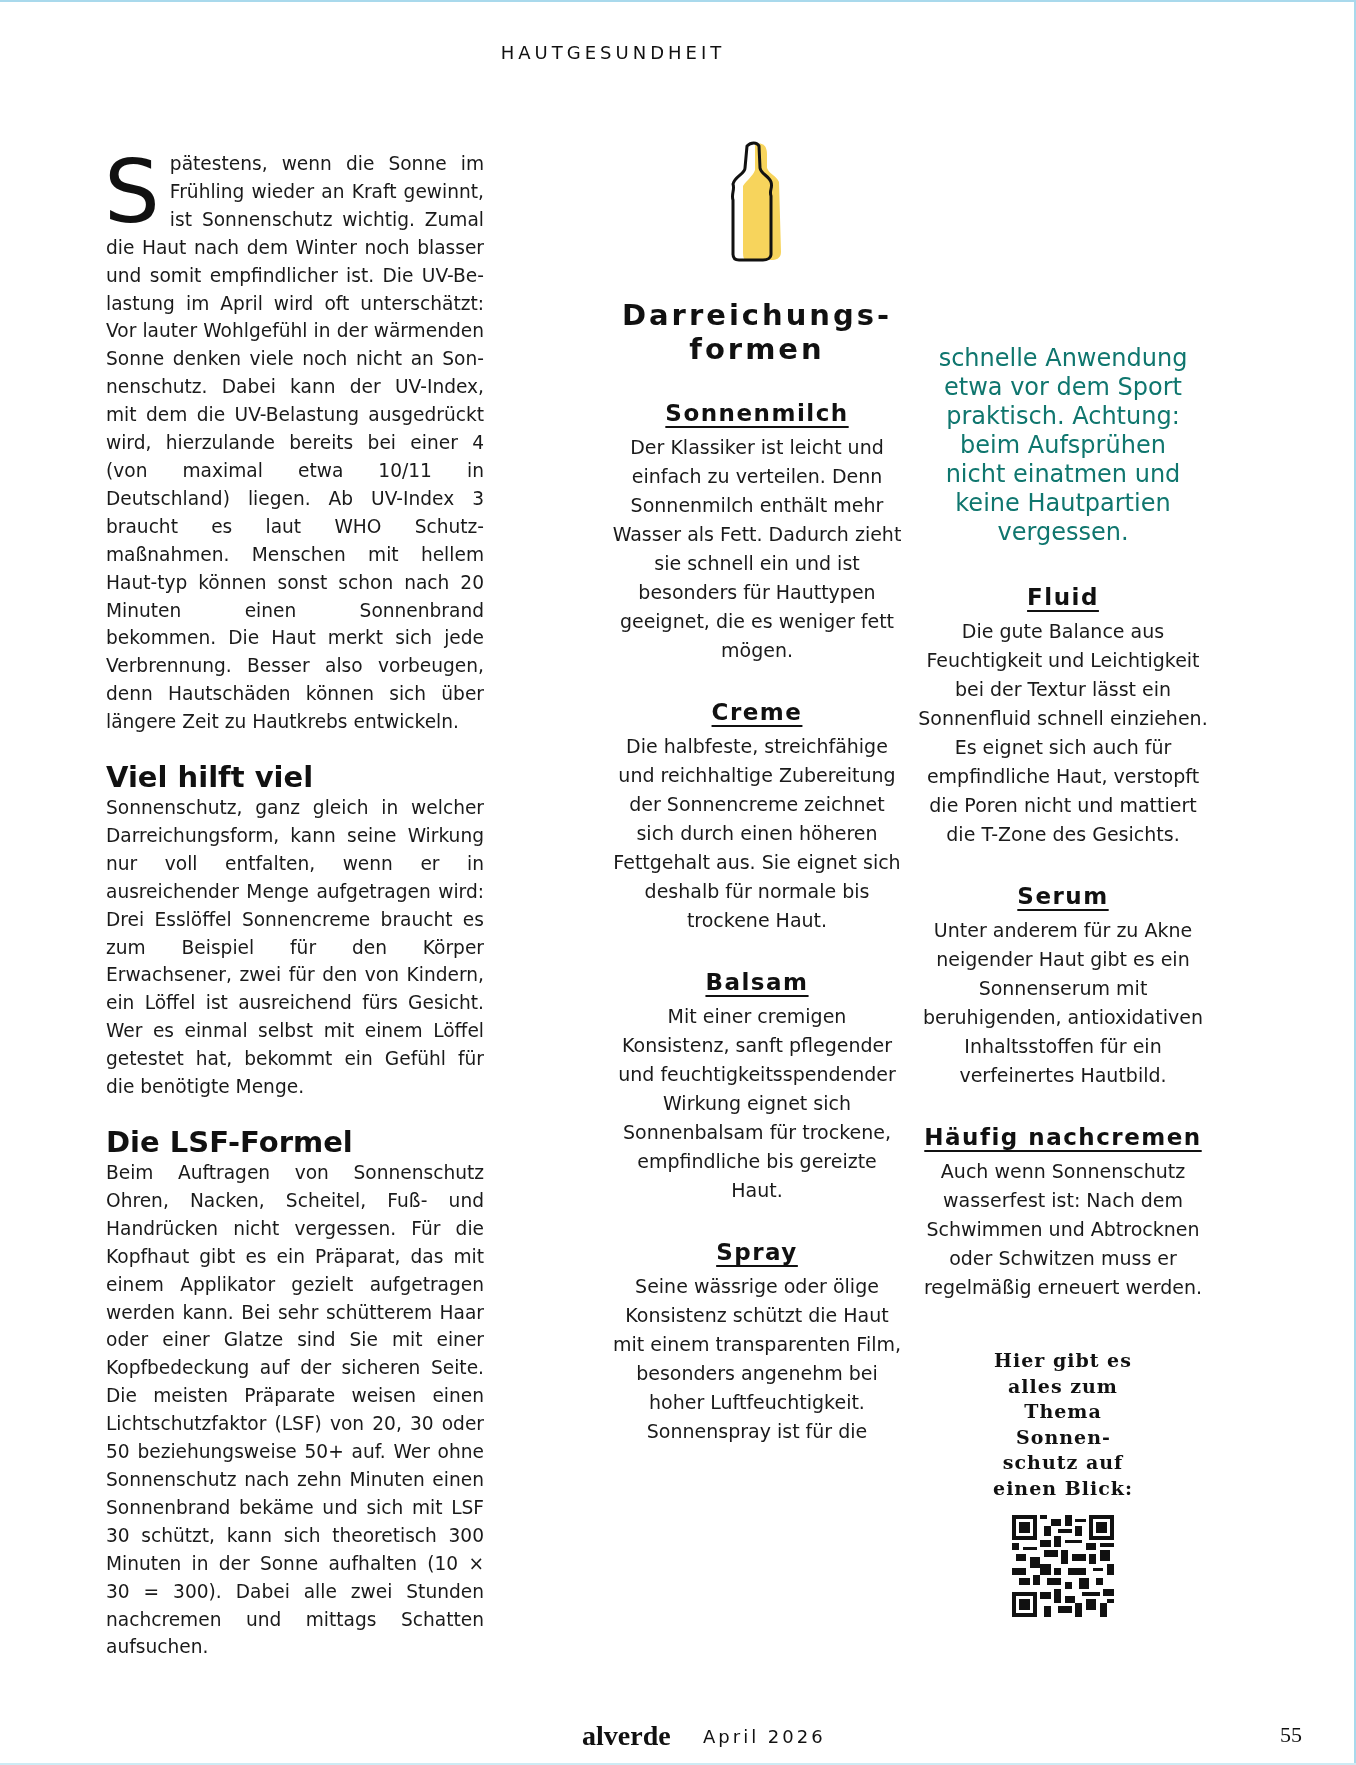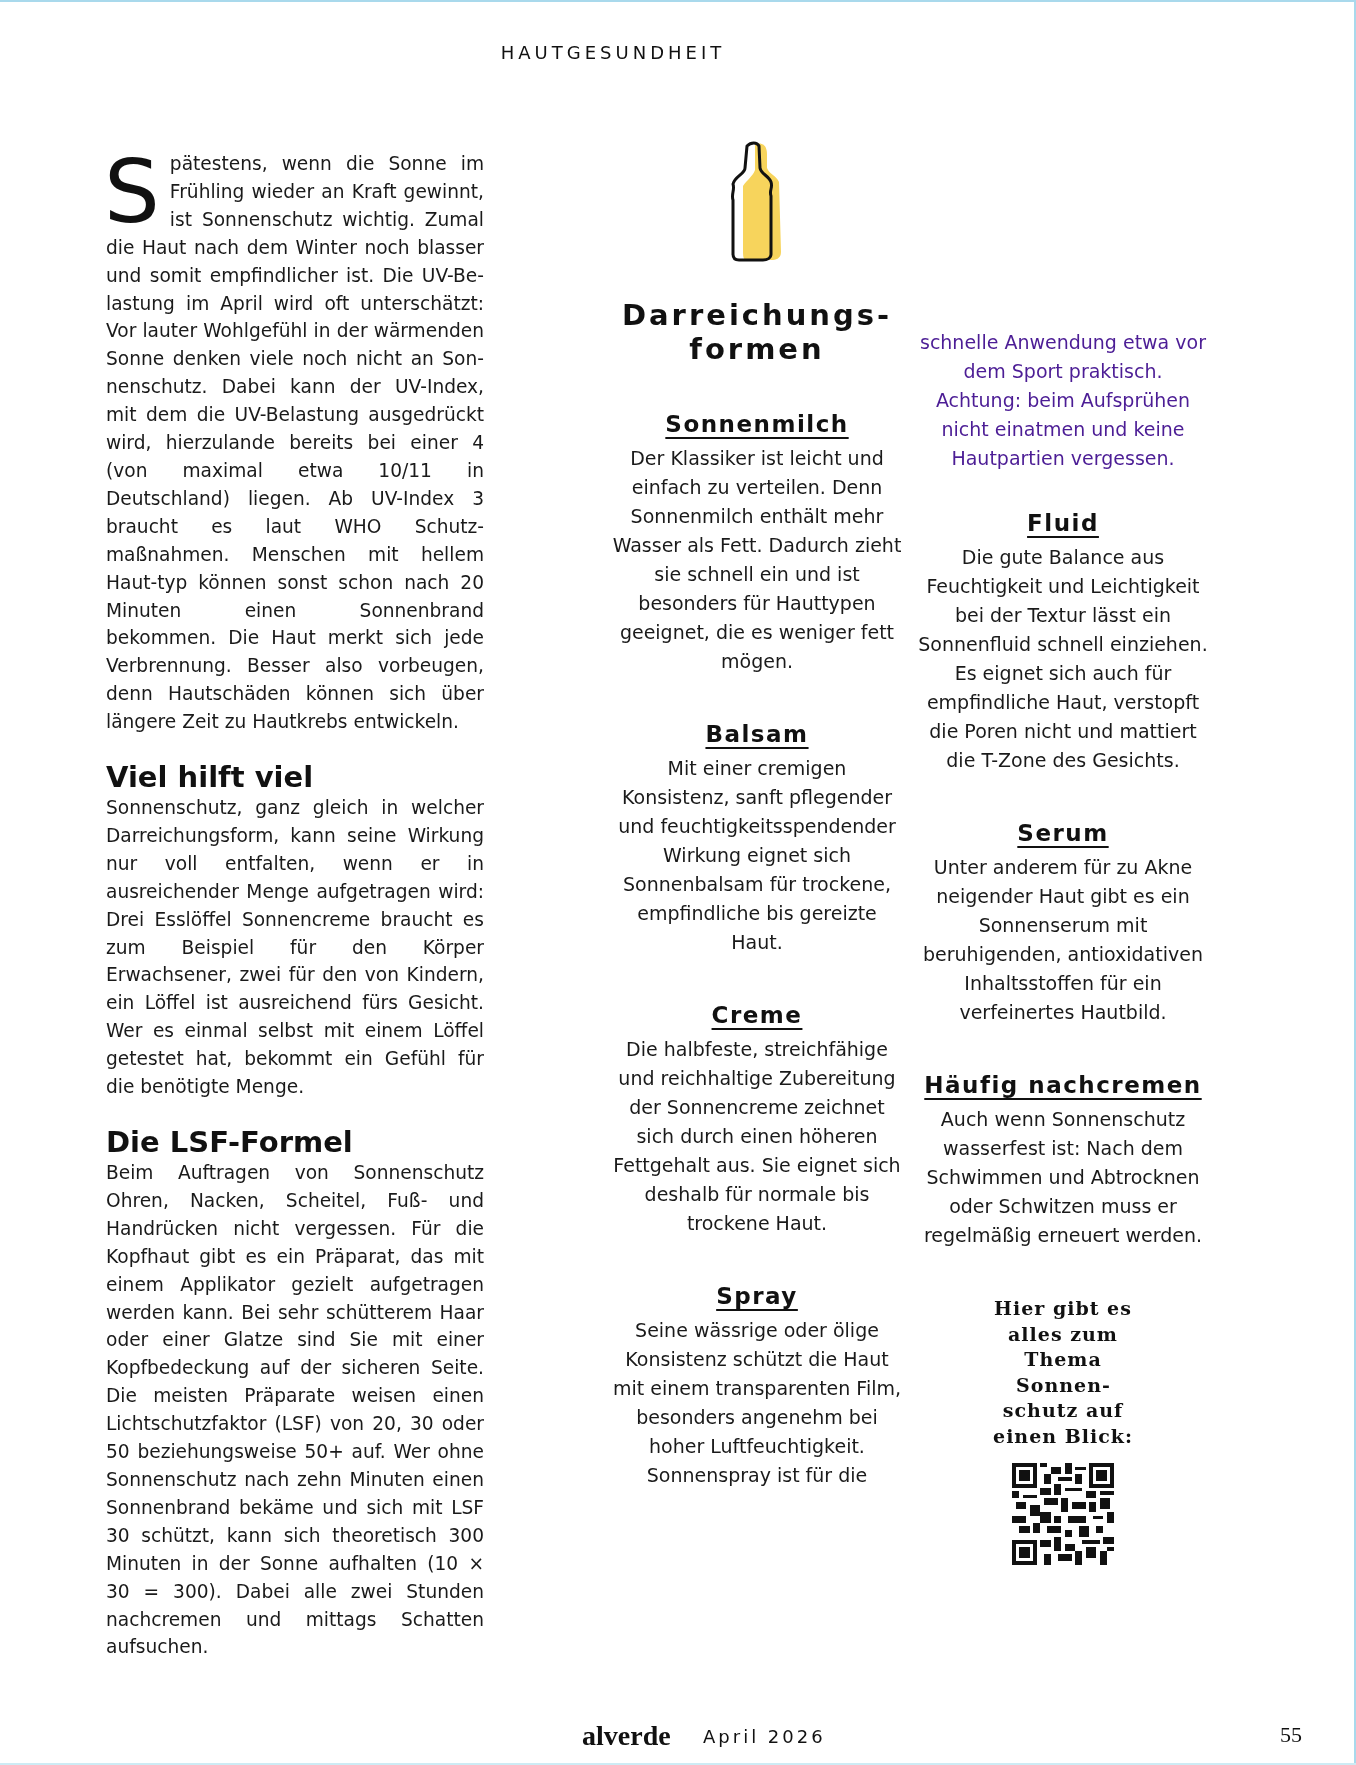--- a/index.html
+++ b/index.html
@@ -35,30 +35,30 @@
   .col-mid { position: absolute; left: 612px; top: 140px; width: 290px; text-align: center; }
   .bottle { display: block; margin: 0 auto; width: 56px; height: 122px; }
   .mid-title {
     margin: 36px 0 0 0; font-size: 29px; font-weight: 700; letter-spacing: 3px;
     line-height: 34px; text-underline-offset: 5px; text-decoration-thickness: 2px;
   }
   .mid-sub {
     margin: 20px 0 0 0; font-size: 22px; font-weight: 700; line-height: 25px; letter-spacing: 1px;
   }
 
-  .section { margin-top: 44px; }
+  .section { margin-top: 33px; }
   .section h3 {
     margin: 0 0 6px 0; font-size: 23px; font-weight: 700; letter-spacing: 1.5px; line-height: 28px;
     text-decoration: underline; text-underline-offset: 5px; text-decoration-thickness: 2px;
   }
   .section p { margin: 0; font-size: 19px; line-height: 29px; color: #1a1a1a; }
 
   
   .col-right { position: absolute; left: 918px; top: 328px; width: 290px; text-align: center; }
-  .col-right p.cont { margin: 0; font-size: 19px; line-height: 29px; color: #4c1d95; }
+  .col-right p.cont { margin: 16px; font-size: 24px; line-height: 29px; color: #0f766e; }
   .col-right .section:first-of-type { margin-top: 36px; }
 
   .qr-block { margin-top: 46px; }
   .qr-text {
     font-family: "DejaVu Serif", "Liberation Serif", serif; font-weight: 700;
     font-size: 19px; line-height: 25.5px; letter-spacing: 1px; color: #111; margin: 0;
   }
   .qr { display: block; margin: 14px auto 0 auto; width: 102px; height: 102px; }
 
   
@@ -101,26 +101,26 @@
   <div class="mid-title">
     <span>Darreichungs-</span><br>
     <span>formen</span>
   </div>
 
   <div class="section">
     <h3>Sonnenmilch</h3>
     <p>Der Klassiker ist leicht und einfach zu verteilen. Denn Sonnenmilch enthält mehr Wasser als Fett. Dadurch zieht sie schnell ein und ist besonders für Hauttypen geeignet, die es weniger fett mögen.</p>
   </div>
   <div class="section">
+    <h3>Creme</h3>
+    <p>Die halbfeste, streichfähige und reichhaltige Zuberei­tung der Sonnencreme zeichnet sich durch einen höheren Fettgehalt aus. Sie eignet sich deshalb für normale bis trockene Haut.</p>
+  </div>
+  <div class="section">
     <h3>Balsam</h3>
     <p>Mit einer cremigen Konsistenz, sanft pflegen­der und feuchtigkeitsspen­dender Wirkung eignet sich Sonnenbalsam für trockene, empfindliche bis gereizte Haut.</p>
-  </div>
-  <div class="section">
-    <h3>Creme</h3>
-    <p>Die halbfeste, streichfähige und reichhaltige Zuberei­tung der Sonnencreme zeichnet sich durch einen höheren Fettgehalt aus. Sie eignet sich deshalb für normale bis trockene Haut.</p>
   </div>
   <div class="section">
     <h3>Spray</h3>
     <p>Seine wässrige oder ölige Konsistenz schützt die Haut mit einem transparenten Film, besonders angenehm bei hoher Luftfeuchtigkeit. Sonnenspray ist für die</p>
   </div>
 </aside>
 
 <aside class="col-right">
   <p class="cont">schnelle Anwendung etwa vor dem Sport praktisch. Achtung: beim Aufsprühen nicht einatmen und keine Hautpartien vergessen.</p>
 

